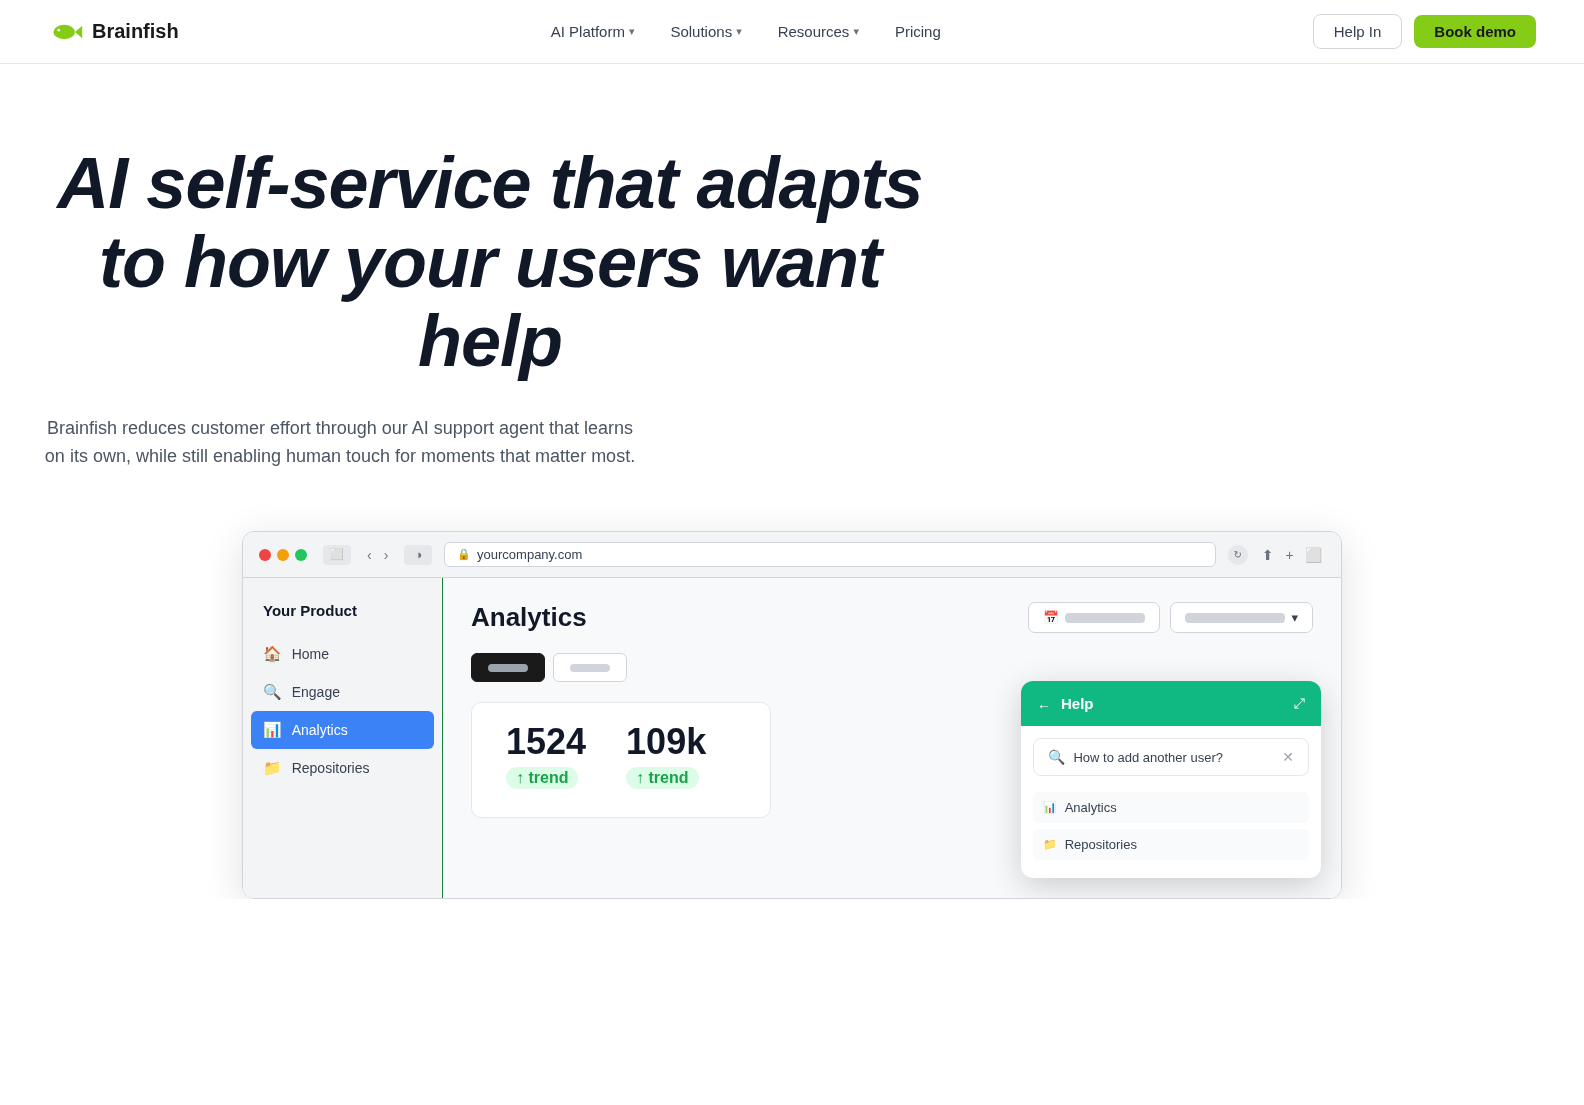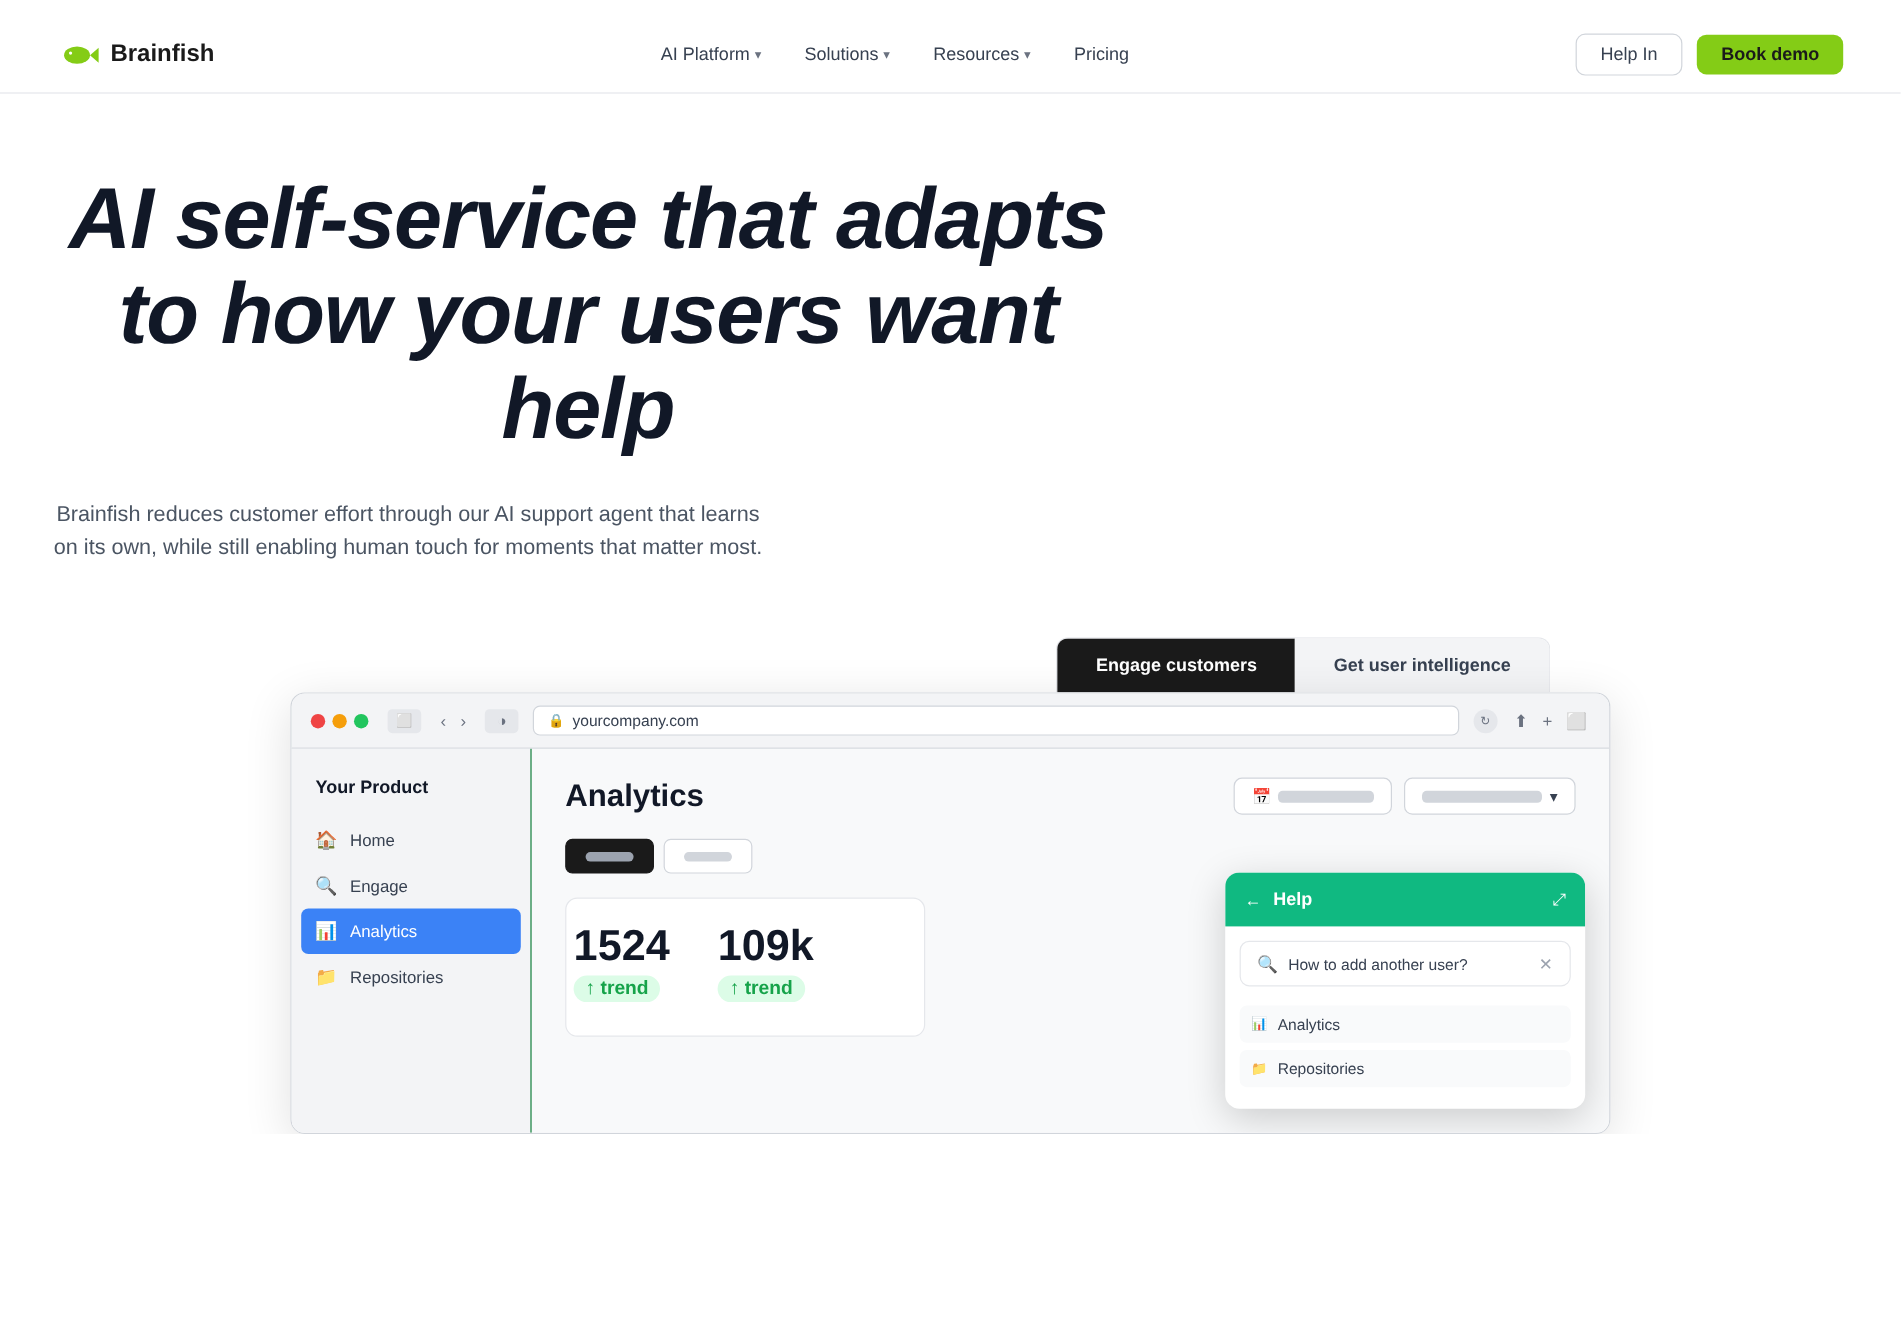--- a/index.html
+++ b/index.html
@@ -3,21 +3,21 @@
   <meta charset="utf-8">
   <style>
     * { margin: 0; padding: 0; box-sizing: border-box; }
     body { font-family: -apple-system, BlinkMacSystemFont, 'Segoe UI', sans-serif; background: #fff; color: #1a1a1a; overflow-x: hidden; }
 
     
     nav {
       display: flex; align-items: center; justify-content: space-between;
       padding: 0 48px; height: 64px;
       border-bottom: 1px solid #e5e7eb;
-      position: sticky; top: 14px; background: #fff; z-index: 100;
+      position: sticky; top: 0; background: #fff; z-index: 100;
     }
     .nav-logo { display: flex; align-items: center; gap: 8px; cursor: pointer; }
     .nav-logo-icon { width: 36px; height: 36px; }
     .nav-logo-text { font-size: 20px; font-weight: 700; color: #1a1a1a; }
     .nav-links { display: flex; align-items: center; gap: 8px; }
     .nav-link {
       display: flex; align-items: center; gap: 4px;
       padding: 8px 14px; font-size: 15px; color: #374151;
       cursor: pointer; border-radius: 6px;
       text-decoration: none; font-weight: 500;
@@ -135,21 +135,21 @@
       background: #fff; font-size: 13px; color: #374151; cursor:pointer;
     }
     .filter-tabs { display:flex; gap:8px; margin-bottom:20px; }
     .filter-tab {
       padding: 6px 16px; border-radius: 6px; border: 1.5px solid #d1d5db;
       background: #fff; font-size: 13px; color: #374151; cursor:pointer;
     }
     .filter-tab.active { background: #1a1a1a; color:#fff; border-color:#1a1a1a; }
     .stats-card {
       background: #fff; border: 1.5px solid #e5e7eb; border-radius: 10px;
-      padding: 18px 6px; width: 300px;
+      padding: 18px 34px; width: 300px;
     }
     .stats-row { display:flex; gap: 40px; margin-bottom: 10px; }
     .stat-val { font-size: 36px; font-weight: 800; color: #111827; }
     .stat-badge { display:inline-flex; align-items:center; gap:4px; background: #dcfce7; color: #16a34a; border-radius:20px; padding:2px 10px; font-size:16px; font-weight:600; margin-top:4px; }
 
     
     .help-widget {
       position: absolute; right: 20px; bottom: 20px;
       width: 300px; background: #fff; border-radius: 12px;
       box-shadow: 0 8px 32px rgba(0,0,0,0.18);
@@ -212,26 +212,20 @@
     <button class="btn-demo">Book demo</button>
   </div>
 </nav>
 
 <section class="hero">
   <h1 class="hero-title">AI self-service that adapts to how your users want help</h1>
   <p class="hero-subtitle">Brainfish reduces customer effort through our AI support agent that learns on its own, while still enabling human touch for moments that matter most.</p>
 </section>
 
 <div class="tabs-section">
-  <div style="width:100%; max-width:1100px; margin:0 auto; display:flex; justify-content:flex-end; margin-bottom:0;">
-    <div class="tabs-row">
-      <button class="tab-btn active">Engage customers</button>
-      <button class="tab-btn inactive">Get user intelligence</button>
-    </div>
-  </div>
 
   <div class="browser-wrap">
 
     <div class="browser-bar">
       <div class="browser-dots">
         <div class="dot dot-red"></div>
         <div class="dot dot-yellow"></div>
         <div class="dot dot-green"></div>
       </div>
       <div class="browser-btn-group">

